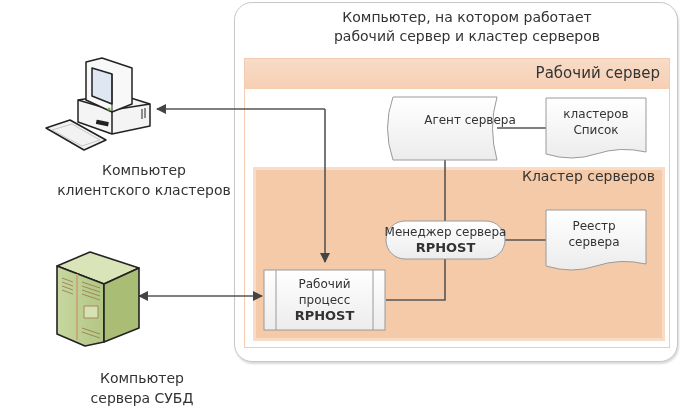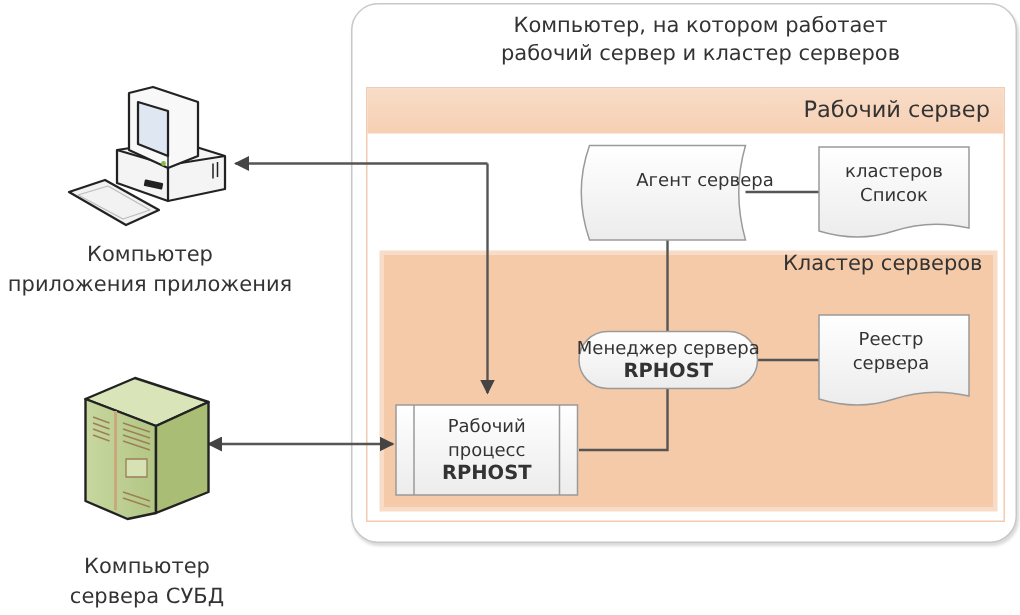--- a/index.html
+++ b/index.html
@@ -9,21 +9,21 @@
   .outer { left: 234px; top: 2px; width: 442px; height: 358px; border: 1px solid #c8c8c8;
            border-radius: 18px; background: #fff; box-shadow: 1px 2px 2px rgba(0,0,0,0.15); }
   .outer-title { left: 234px; top: 8px; width: 442px; text-align: center; font-size: 14px; line-height: 19px; color: #333; margin-left: 12px; }
   .ws { left: 244px; top: 58px; width: 424px; height: 288px; border: 1px solid #f3cbb0; background: #fff; }
   .ws-head { left: 245px; top: 59px; width: 424px; height: 30px;
              background: linear-gradient(to bottom, #f8dcc7, #f6cfb3); }
   .ws-title { right: 20px; top: 64px; font-size: 15px; color: #333; }
   .cl { left: 256px; top: 170px; width: 406px; height: 168px; background: #f5caa8;
         box-shadow: 0 0 0 3px #f9dcc7; }
   .cl-title { right: 25px; top: 168px; font-size: 14px; color: #333; }
-  .lbl { font-size: 14px; color: #333; text-align: center; line-height: 20px; }
+  .lbl { font-size: 14px; color: #333; text-align: center; line-height: 20px; padding-left: 44px; }
   .node-text { text-align: center; font-size: 12px; line-height: 16px; color: #333; }
   .bold { font-weight: bold; font-size: 13px; }
   svg.wires { left: 0; top: 0; }
 </style>
 </head>
 <body>
 
 <div class="abs outer"></div>
 <div class="abs outer-title">
   <div>Компьютер, на котором работает</div>
@@ -142,19 +142,19 @@
 </div>
 
 <div class="abs node-text" style="left:276px; top:276px; width:97px;">
   <div>Рабочий</div>
   <div>процесс</div>
   <div class="bold">RPHOST</div>
 </div>
 
 <div class="abs lbl" style="left:0px; top:160px; width:200px;">
   <div>Компьютер</div>
-  <div>приложения приложения</div>
+  <div>клиентского кластеров</div>
 </div>
 
 <div class="abs lbl" style="left:0px; top:368px; width:196px;">
   <div>Компьютер</div>
   <div>сервера СУБД</div>
 </div>
 
 </body></html>

